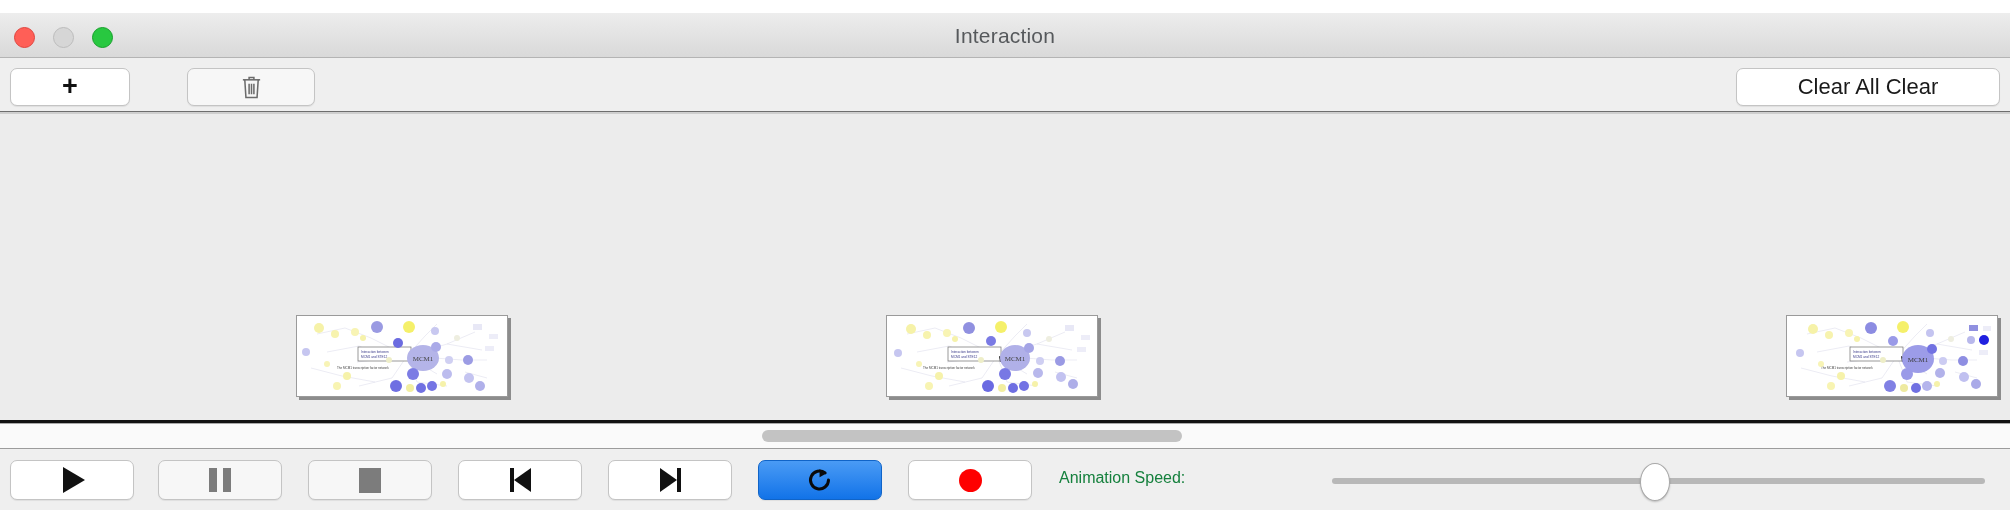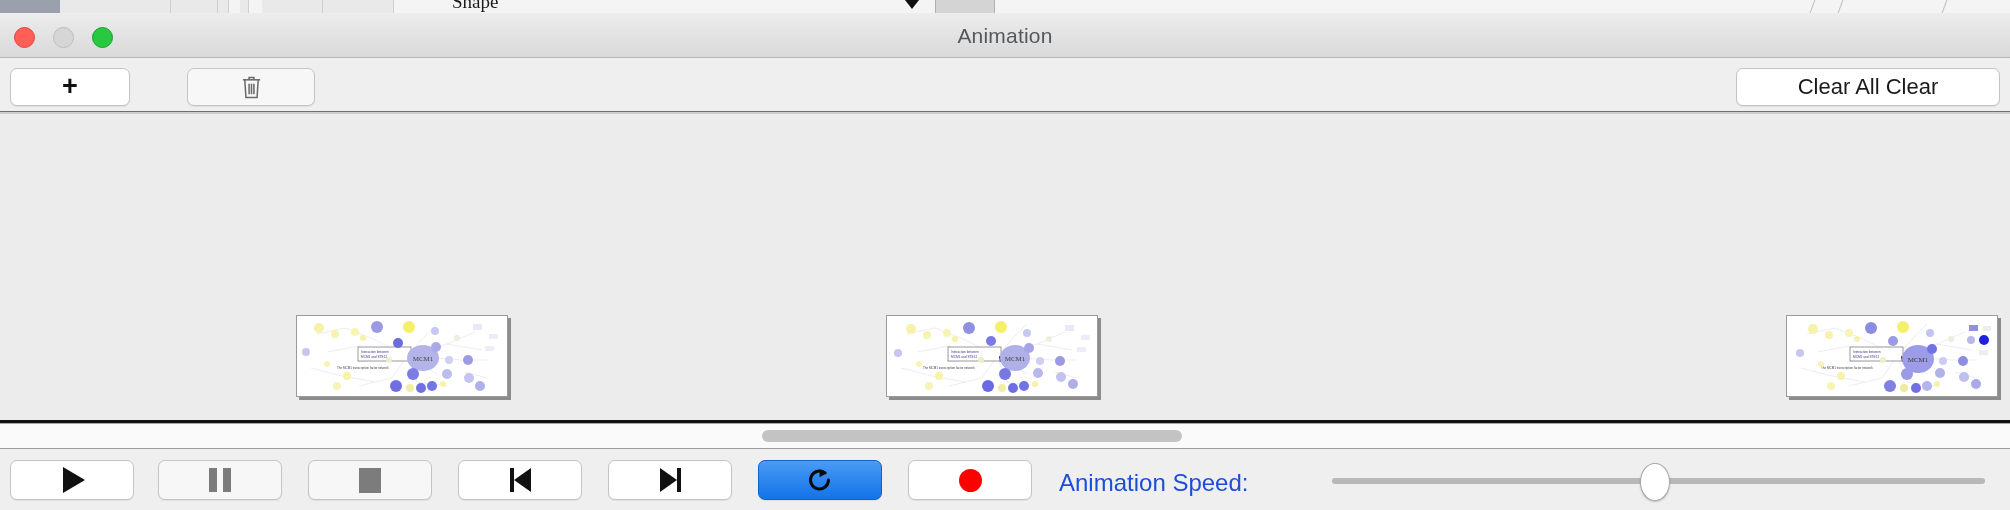--- a/index.html
+++ b/index.html
@@ -269,22 +269,22 @@
   .glyph-record {
     width: 23px; height: 23px;
     border-radius: 50%;
     background: #fe0000;
   }
 
   .speed-label {
     position: absolute;
     left: 1059px;
     top: 20px;
-    font-size: 24px;
-    color: #1d4ed8;
+    font-size: 16px;
+    color: #15803d;
     white-space: nowrap;
   }
   .slider {
     position: absolute;
     left: 1332px;
     top: 29px;
     width: 653px;
     height: 6px;
   }
   .slider-track {
@@ -304,43 +304,28 @@
     border-radius: 50%;
     box-shadow: 0 1px 2px rgba(0,0,0,0.22);
     cursor: pointer;
   }
 </style>
 </head>
 <body>
 
 <div id="root">
 
-  <div class="behind-strip">
-    <div class="behind-sel"></div>
-    <div class="behind-tab" style="left:60px;width:110px;"></div>
-    <div class="behind-tab" style="left:171px;width:46px;"></div>
-    <div class="behind-tab" style="left:218px;width:10px;"></div>
-    <div class="behind-tab" style="left:240px;width:8px;"></div>
-    <div class="behind-tab" style="left:262px;width:60px;"></div>
-    <div class="behind-tab" style="left:323px;width:70px;"></div>
-    <div class="behind-text">Shape</div>
-    <div class="behind-arrow"></div>
-    <div class="behind-box" style="left:935px;width:58px;"></div>
-    <div class="behind-slash" style="left:1812px;"></div>
-    <div class="behind-slash" style="left:1840px;"></div>
-    <div class="behind-slash" style="left:1944px;"></div>
-  </div>
 
   <div class="window">
 
     <div class="titlebar">
       <div class="traffic tl-close"></div>
       <div class="traffic tl-min"></div>
       <div class="traffic tl-max"></div>
-      <div class="title-text">Animation</div>
+      <div class="title-text">Interaction</div>
     </div>
 
     <div class="toolbar">
       <div class="tbtn tbtn-add">
         <span class="plus-icon">+</span>
       </div>
       <div class="tbtn tbtn-del">
         <span>
           <svg class="trash-svg" viewBox="0 0 24 27" fill="none" stroke="#6b6b6b" stroke-width="1.6">
             <path d="M3 6 h18"></path>

